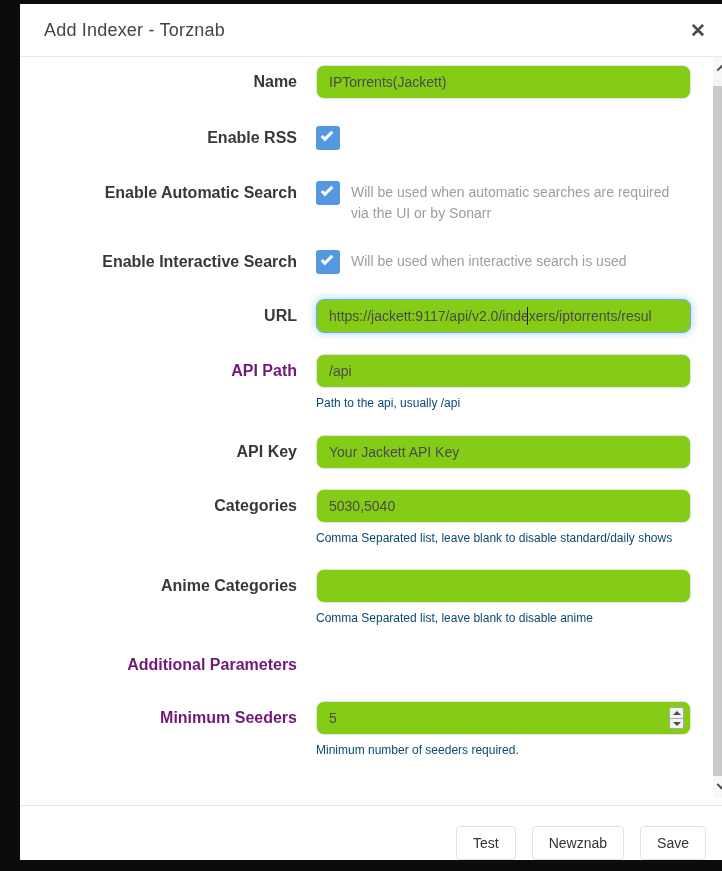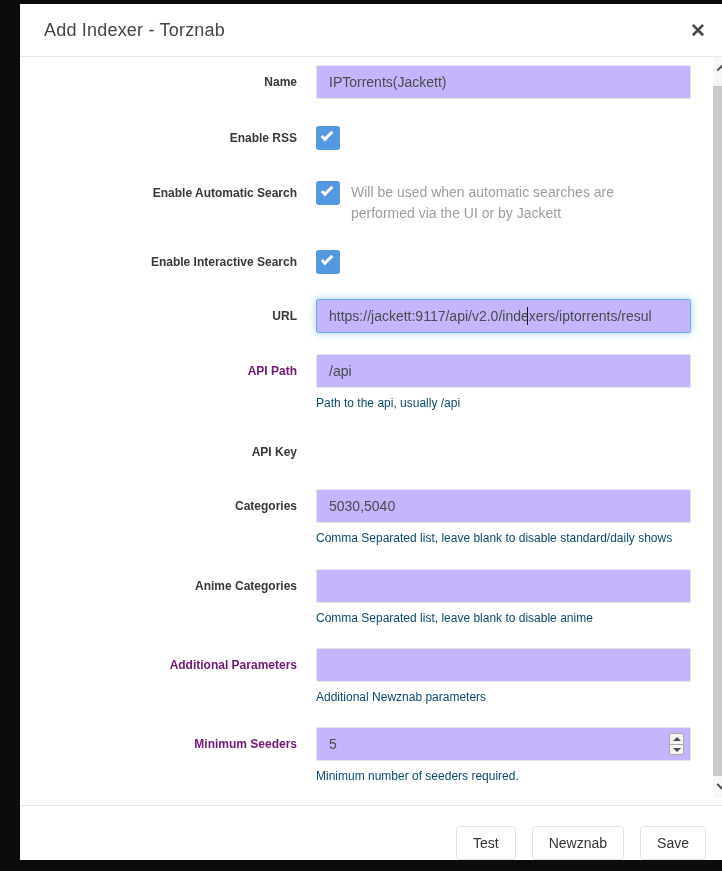--- a/index.html
+++ b/index.html
@@ -12,28 +12,28 @@
                   display:flex; align-items:center; padding:0 24px; }
   .modal-title { flex:1; font-size:18px; color:#454545; letter-spacing:.2px; }
   .close-btn { font-size:19px; font-weight:900; color:#4a4a4a; cursor:pointer; line-height:1; }
 
   
   .modal-body { position:relative; height:741px; flex:0 0 741px; overflow:hidden; }
   .form { padding-top:8px; }
 
   .row { display:flex; align-items:flex-start; }
   .row-label { width:277px; height:34px; display:flex; align-items:center; justify-content:flex-end;
-               font-size:12px; font-weight:bold; color:#383838; text-align:right; }
+               font-size:16px; font-weight:bold; color:#383838; text-align:right; }
   .row.cb .row-label { height:24px; }
   .row-label.advanced { color:#701a75; }
   .row-control { margin-left:19px; width:375px; position:relative; }
 
-  .text-input { width:375px; height:34px; border:1px solid #e0e4e6; border-radius:2px;
+  .text-input { width:375px; height:34px; border:1px solid #e0e4e6; border-radius:8px;
                 padding:0 12px; font-size:14px; color:#4a4a4a; font-family:"Liberation Sans", sans-serif;
-                outline:none; background:#c4b5fd; }
+                outline:none; background:#84cc16; }
   .text-input.focused { border-color:#66afe9; box-shadow:0 0 8px rgba(102,175,233,.6); }
   .text-caret { position:absolute; left:211px; top:8px; width:1px; height:18px; background:#1a1a1a; }
 
   .checkbox { width:24px; height:24px; border-radius:3px; background:#5598e2; position:relative; cursor:pointer; flex:0 0 24px; }
   .checkmark-icon { position:absolute; left:5px; top:6px; width:12px; height:6px;
                     border-left:3px solid #fff; border-bottom:3px solid #fff; transform:rotate(-45deg); }
 
   .help { margin-top:5px; font-size:12px; color:#0c4a6e; line-height:21px; }
   .cb-help { margin-left:11px; font-size:14px; color:#9d9d9d; line-height:21px; width:330px; padding-top:1px; }
 
@@ -95,30 +95,31 @@
             </div>
           </div>
         </div>
 
         <div class="row cb" style="margin-bottom:26px">
           <div class="row-label">Enable Automatic Search</div>
           <div class="row-control" style="display:flex;">
             <div class="checkbox">
               <span class="checkmark-icon"></span>
             </div>
-            <div class="cb-help">Will be used when automatic searches are performed via the UI or by Jackett</div>
+            <div class="cb-help">Will be used when automatic searches are required via the UI or by Sonarr</div>
           </div>
         </div>
 
         <div class="row cb" style="margin-bottom:25px">
           <div class="row-label">Enable Interactive Search</div>
           <div class="row-control" style="display:flex;">
             <div class="checkbox">
               <span class="checkmark-icon"></span>
             </div>
+            <div class="cb-help">Will be used when interactive search is used</div>
           </div>
         </div>
 
         <div class="row" style="margin-bottom:21px">
           <div class="row-label">URL</div>
           <div class="row-control">
             <input class="text-input focused" value="https://jackett:9117/api/v2.0/indexers/iptorrents/resul" style="">
             <div class="text-caret"></div>
           </div>
         </div>
@@ -126,44 +127,43 @@
         <div class="row" style="margin-bottom:21px">
           <div class="row-label advanced">API Path</div>
           <div class="row-control">
             <input class="text-input" value="/api" style="">
             <div class="help">Path to the api, usually /api</div>
           </div>
         </div>
 
         <div class="row" style="margin-bottom:20px">
           <div class="row-label">API Key</div>
+          <div class="row-control">
+            <input class="text-input" value="Your Jackett API Key" style="">
+          </div>
         </div>
 
         <div class="row" style="margin-bottom:20px">
           <div class="row-label">Categories</div>
           <div class="row-control">
             <input class="text-input" value="5030,5040" style="">
             <div class="help">Comma Separated list, leave blank to disable standard/daily shows</div>
           </div>
         </div>
 
         <div class="row" style="margin-bottom:19px">
           <div class="row-label">Anime Categories</div>
           <div class="row-control">
             <input class="text-input" value="" style="">
             <div class="help">Comma Separated list, leave blank to disable anime</div>
           </div>
         </div>
 
         <div class="row" style="margin-bottom:19px">
           <div class="row-label advanced">Additional Parameters</div>
-          <div class="row-control">
-            <input class="text-input" value="" style="">
-            <div class="help">Additional Newznab parameters</div>
-          </div>
         </div>
 
         <div class="row">
           <div class="row-label advanced">Minimum Seeders</div>
           <div class="row-control">
             <input class="text-input" value="5" style="">
             <div class="spinner">
               <div class="spin-half">
                   <span class="tri-up"></span>
                 </div>

